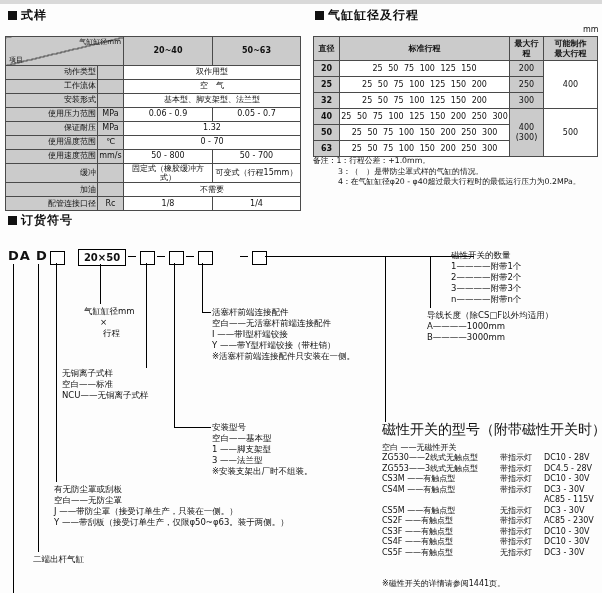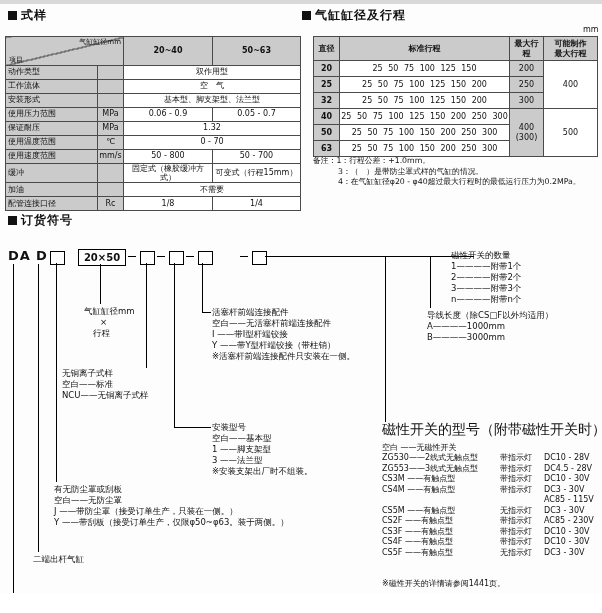--- a/index.html
+++ b/index.html
@@ -7,57 +7,57 @@
   .page{position:relative;width:602px;height:593px;background:#fdfdfd;color:#111;overflow:hidden}
   .topbar{position:absolute;left:0;top:0;width:602px;height:4px;background:#d9d9d9}
   .sec-title{position:absolute;font-size:12px;font-weight:bold;letter-spacing:1px;display:flex;align-items:center;gap:4px}
   .sq{width:9px;height:9px;background:#111;display:inline-block}
   table{position:absolute;border-collapse:collapse;table-layout:fixed;background:#fff}
   th,td{border:1px solid #4a4a4a;font-size:8px;line-height:1.15;text-align:center;padding:0 1px;white-space:pre-line}
   th{font-weight:bold}
   .gray{background:#cbcbcb}
   #spec-table{width:295px}
   #spec-table td{height:13px}
-  #spec-table td.lab{text-align:left;padding-left:2px}
+  #spec-table td.lab{text-align:right;padding-left:2px}
   #stroke-table{width:284px}
   #stroke-table td{height:15px}
   #stroke-table .dia{font-weight:bold}
   #stroke-table .stk{word-spacing:3px}
   .corner{position:relative;background-color:#cbcbcb;background-image:linear-gradient(to bottom right,transparent calc(50% - 0.6px),#4a4a4a calc(50% - 0.6px),#4a4a4a calc(50% + 0.6px),transparent calc(50% + 0.6px))}
   .corner span{font-weight:normal}
   .corner .ct{position:absolute;top:1px;right:2px;font-size:7px}
   .corner .cb{position:absolute;bottom:1px;left:3px;font-size:7px}
   .mm{position:absolute;font-size:8px}
   .notes{position:absolute;font-size:7.8px;line-height:10.5px;width:288px}
   .notes div+div{padding-left:25px}
   .code-txt{position:absolute;font-size:13px;font-weight:bold;letter-spacing:1px}
   .box{position:absolute;width:13px;height:12px;border:1px solid #000;background:#fff}
   .bore-box{position:absolute;width:46px;height:15px;border:1px solid #000;background:#fff;font-size:10px;font-weight:bold;display:flex;align-items:center;justify-content:center}
   .vline{position:absolute;width:1px;background:#000}
   .hline{position:absolute;height:1px;background:#000}
   .blk{position:absolute;font-size:8.5px;line-height:11px;white-space:nowrap}
   .lbl{position:absolute;font-size:8.5px;white-space:nowrap}
   .ind1{margin-left:16px}
-  .ind2{margin-left:9px}
+  .ind2{margin-left:19px}
   .sw{position:absolute;font-size:8px;line-height:10.5px;white-space:nowrap}
   .sw .ti{font-size:14px;margin-bottom:8px}
   .sw-row{display:grid;grid-template-columns:118px 44px 54px}
   .sw-notes{margin-top:21px}
 </style>
 </head>
 <body>
 
 <div class="page">
   <div class="topbar"></div>
 
   <div class="sec-title" style="left:8px;top:7px">
     <span class="sq"></span>
     <span>式样</span>
   </div>
-  <div class="sec-title" style="left:302px;top:7px">
+  <div class="sec-title" style="left:315px;top:7px">
     <span class="sq"></span>
     <span>气缸缸径及行程</span>
   </div>
   <div class="mm" style="left:583px;top:25px">mm</div>
 
   <table id="spec-table" style="left:5px;top:36px">
     <colgroup>
         <col style="width:92px">
         <col style="width:26px">
         <col style="width:89px">

